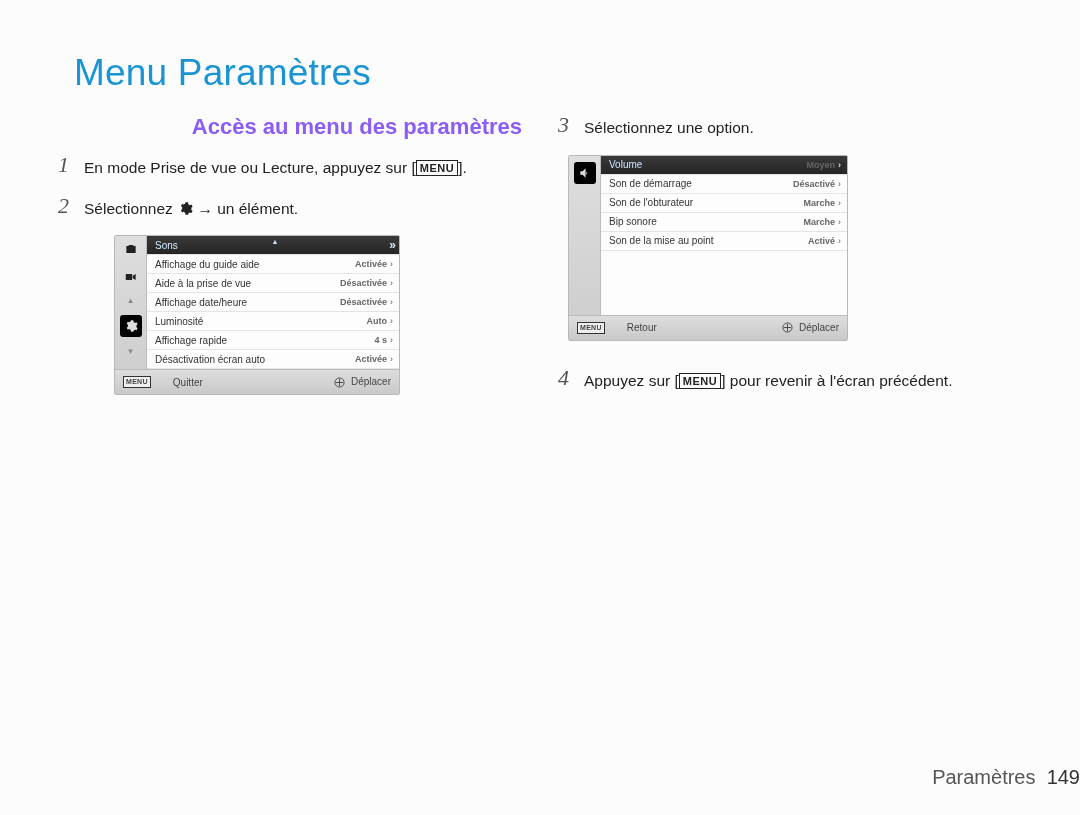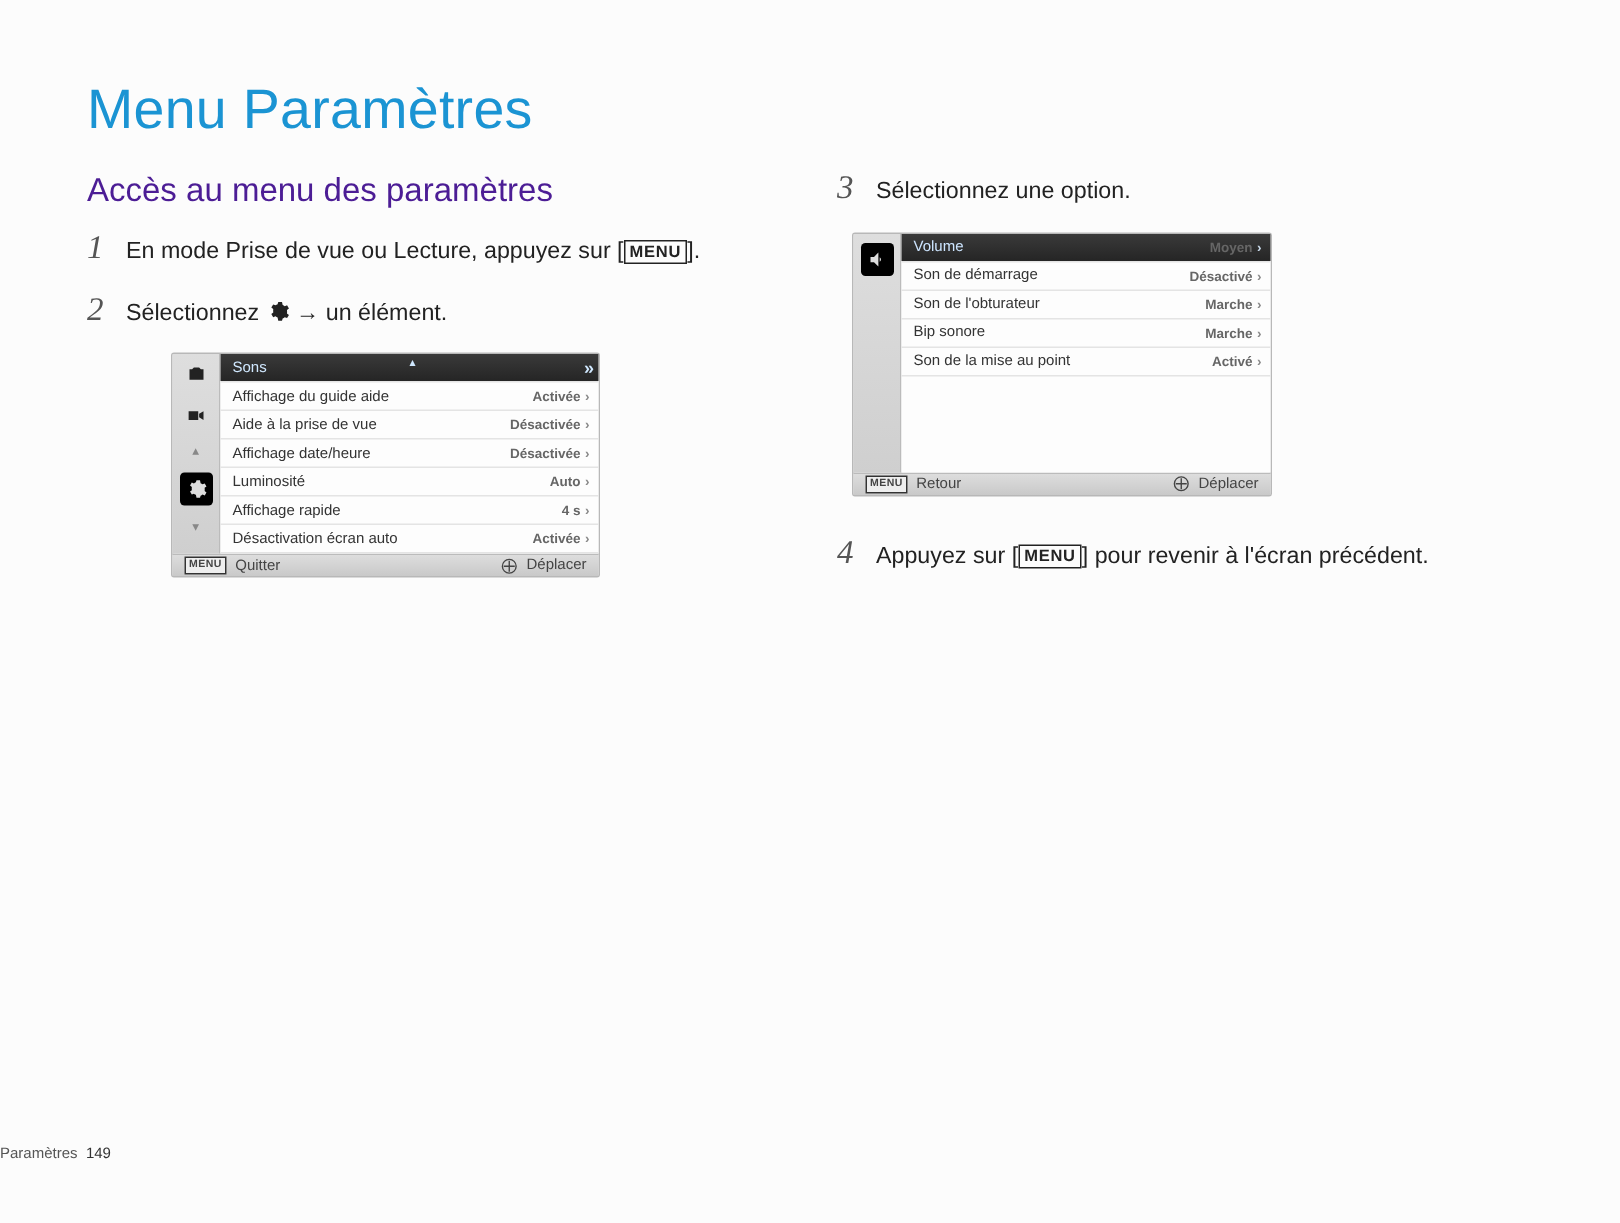--- a/index.html
+++ b/index.html
@@ -13,37 +13,39 @@
     position: relative;
   }
   .page {
     padding: 52px 58px 0 58px;
   }
   .title {
     font-size: 37px;
     color: #1b94d3;
     font-weight: 400;
     letter-spacing: 0.2px;
+    margin-left: 16px;
   }
   .subtitle {
     font-size: 15px;
     color: #555;
     margin-top: 6px;
   }
   .columns {
     display: flex;
     margin-top: 20px;
   }
   .col-left { width: 50%; padding-right: 18px; }
   .col-right { width: 50%; padding-left: 18px; }
   .section-heading {
     font-size: 22px;
-    color: #4c1d95;
-    font-weight: 400;
+    color: #8b5cf6;
+    font-weight: 700;
     margin-bottom: 14px;
+    text-align: right;
   }
   .step {
     display: flex;
     align-items: flex-start;
     margin-bottom: 16px;
     font-size: 15.5px;
     color: #222;
   }
   .step-num {
     font-style: italic;
@@ -166,27 +168,27 @@
     font-size: 8px;
     color: #d0e8ff;
   }
   .lcd-row { position: relative; }
   .lcd-list .blank-row {
     height: 34px;
     border-bottom: none;
   }
 
   .lcd-footer {
-    height: 15px;
+    height: 25px;
     background: linear-gradient(#ddd,#c9c9c9);
     border-top: 1px solid #bbb;
     display: flex;
     align-items: center;
     padding: 0 8px;
-    gap: 6px;
+    gap: 22px;
     font-size: 10px;
     color: #444;
   }
   .lcd-footer .ft-right {
     margin-left: auto;
     display: flex;
     align-items: flex-start;
     gap: 5px;
   }
   .menu-small {
@@ -220,24 +222,24 @@
   }
   .lcd2 .lcd-sidebar { gap: 6px; padding: 6px 0 4px; }
   .lcd2 .lcd-list .lcd-row.sel2 {
     background: linear-gradient(#3a3a3a,#252525);
     color: #cde5ff;
   }
   .lcd2 .lcd-list .blank-row { height: 64px; }
 
   .footer {
     position: absolute;
-    bottom: 40px;
+    bottom: 26px;
     left: 0; right: 0;
-    text-align: left;
-    font-size: 10px;
+    text-align: right;
+    font-size: 20px;
     color: #555;
   }
   .footer .pg { color: #333; }
 </style>
 </head>
 <body>
 
 <div class="page">
   <h1 class="title">Menu Paramètres</h1>
 

